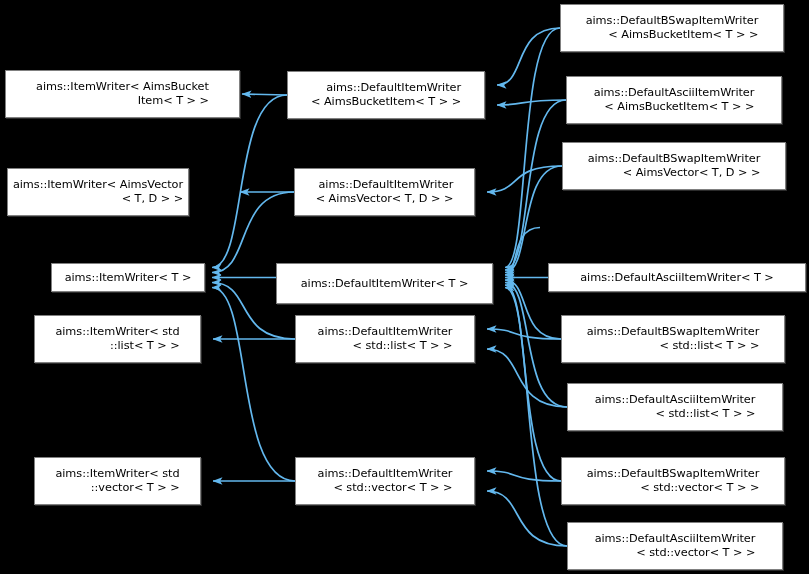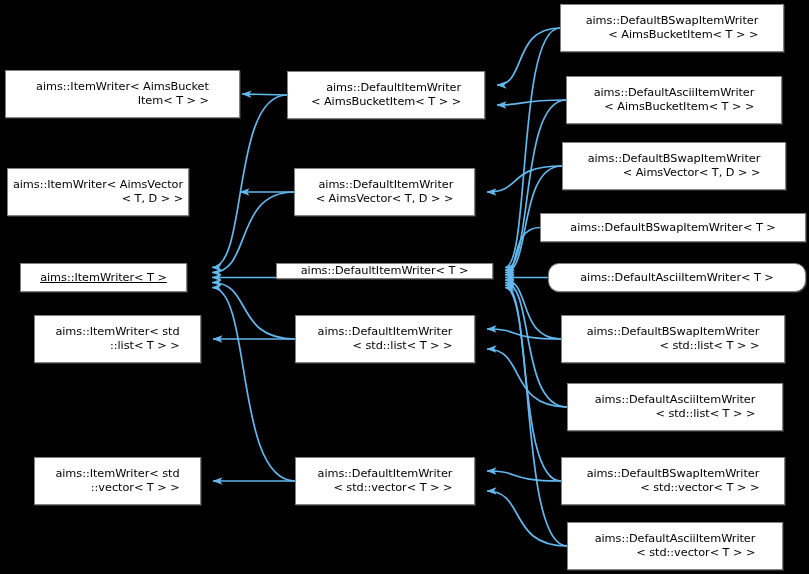--- a/index.html
+++ b/index.html
@@ -81,54 +81,53 @@
         <path d="M567,546 C507.85,546 526.05,491 487,491" marker-end="url(#ah)" stroke="#63b8ee"></path>
       </g>
   </svg>
 
   <div class="node" style="left:5px;top:70px;width:235px;height:48px;">aims::ItemWriter&lt; AimsBucket
 Item&lt; T &gt; &gt;</div>
 
   <div class="node" style="left:7px;top:168px;width:182px;height:48px;">aims::ItemWriter&lt; AimsVector
 &lt; T, D &gt; &gt;</div>
 
-  <div class="node" style="left:20px;top:263px;width:167px;height:29px;text-decoration:underline;">aims::ItemWriter&lt; T &gt;</div>
+  <div class="node" style="left:51px;top:263px;width:154px;height:29px;">aims::ItemWriter&lt; T &gt;</div>
 
   <div class="node" style="left:34px;top:315px;width:167px;height:48px;">aims::ItemWriter&lt; std
 ::list&lt; T &gt; &gt;</div>
 
   <div class="node" style="left:34px;top:457px;width:167px;height:48px;">aims::ItemWriter&lt; std
 ::vector&lt; T &gt; &gt;</div>
 
   <div class="node" style="left:287px;top:71px;width:198px;height:48px;">aims::DefaultItemWriter
 &lt; AimsBucketItem&lt; T &gt; &gt;</div>
 
   <div class="node" style="left:294px;top:168px;width:181px;height:48px;">aims::DefaultItemWriter
 &lt; AimsVector&lt; T, D &gt; &gt;</div>
 
-  <div class="node" style="left:276px;top:263px;width:217px;height:16px;">aims::DefaultItemWriter&lt; T &gt;</div>
+  <div class="node" style="left:276px;top:263px;width:217px;height:41px;">aims::DefaultItemWriter&lt; T &gt;</div>
 
   <div class="node" style="left:295px;top:315px;width:180px;height:48px;">aims::DefaultItemWriter
 &lt; std::list&lt; T &gt; &gt;</div>
 
   <div class="node" style="left:295px;top:457px;width:180px;height:48px;">aims::DefaultItemWriter
 &lt; std::vector&lt; T &gt; &gt;</div>
 
   <div class="node" style="left:560px;top:4px;width:224px;height:48px;">aims::DefaultBSwapItemWriter
 &lt; AimsBucketItem&lt; T &gt; &gt;</div>
 
   <div class="node" style="left:566px;top:76px;width:216px;height:48px;">aims::DefaultAsciiItemWriter
 &lt; AimsBucketItem&lt; T &gt; &gt;</div>
 
   <div class="node" style="left:562px;top:142px;width:224px;height:48px;">aims::DefaultBSwapItemWriter
 &lt; AimsVector&lt; T, D &gt; &gt;</div>
 
-  <div class="node" style="left:540px;top:213px;width:266px;height:29px;">aims::DefaultBSwapItemWriter&lt; T &gt;</div>
 
-  <div class="node" style="left:548px;top:263px;width:258px;height:29px;border-radius:11px;">aims::DefaultAsciiItemWriter&lt; T &gt;</div>
+  <div class="node" style="left:548px;top:263px;width:258px;height:29px;">aims::DefaultAsciiItemWriter&lt; T &gt;</div>
 
   <div class="node" style="left:561px;top:315px;width:224px;height:48px;">aims::DefaultBSwapItemWriter
 &lt; std::list&lt; T &gt; &gt;</div>
 
   <div class="node" style="left:567px;top:383px;width:216px;height:48px;">aims::DefaultAsciiItemWriter
 &lt; std::list&lt; T &gt; &gt;</div>
 
   <div class="node" style="left:561px;top:457px;width:224px;height:48px;">aims::DefaultBSwapItemWriter
 &lt; std::vector&lt; T &gt; &gt;</div>
 

